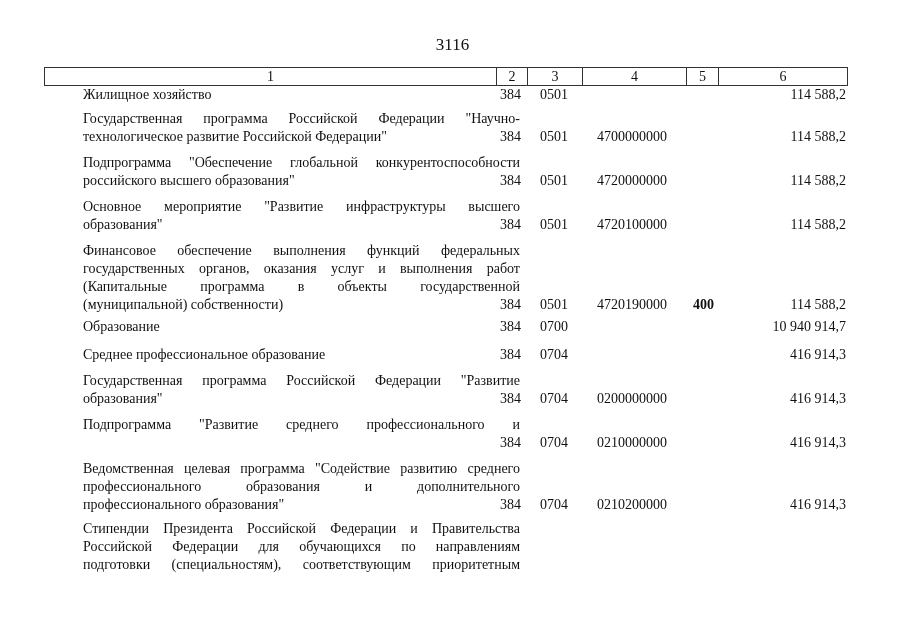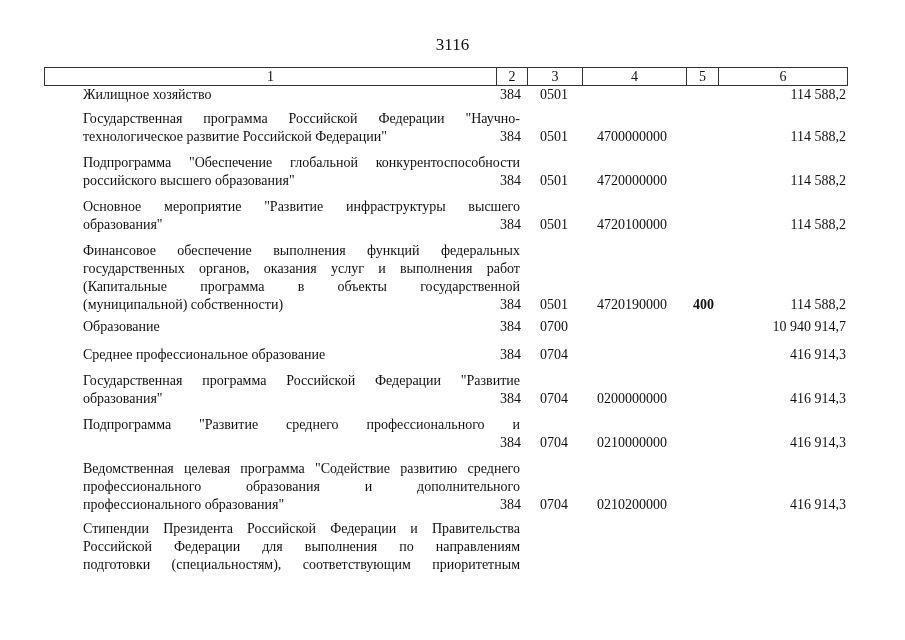--- a/index.html
+++ b/index.html
@@ -161,21 +161,21 @@
       </div>
       <div class="num c2" style="top: 36px;">384</div>
       <div class="num c3" style="top: 36px;">0704</div>
       <div class="num c4" style="top: 36px; font-family: Liberation Serif, serif;">0210200000</div>
       <div class="num c5" style="top: 36px;"></div>
       <div class="num c6" style="top: 36px;">416 914,3</div>
     </div>
     <div class="row" style="top: 520px;">
       <div class="c1">
         <span class="ln">Стипендии Президента Российской Федерации и Правительства</span>
-        <span class="ln">Российской Федерации для выполнения по направлениям</span>
+        <span class="ln">Российской Федерации для обучающихся по направлениям</span>
         <span class="ln">подготовки (специальностям), соответствующим приоритетным</span>
       </div>
       <div class="num c2" style="top: 36px;"></div>
       <div class="num c3" style="top: 36px;"></div>
       <div class="num c4" style="top: 36px;"></div>
       <div class="num c5" style="top: 36px;"></div>
       <div class="num c6" style="top: 36px;"></div>
     </div>
   </div>
 

